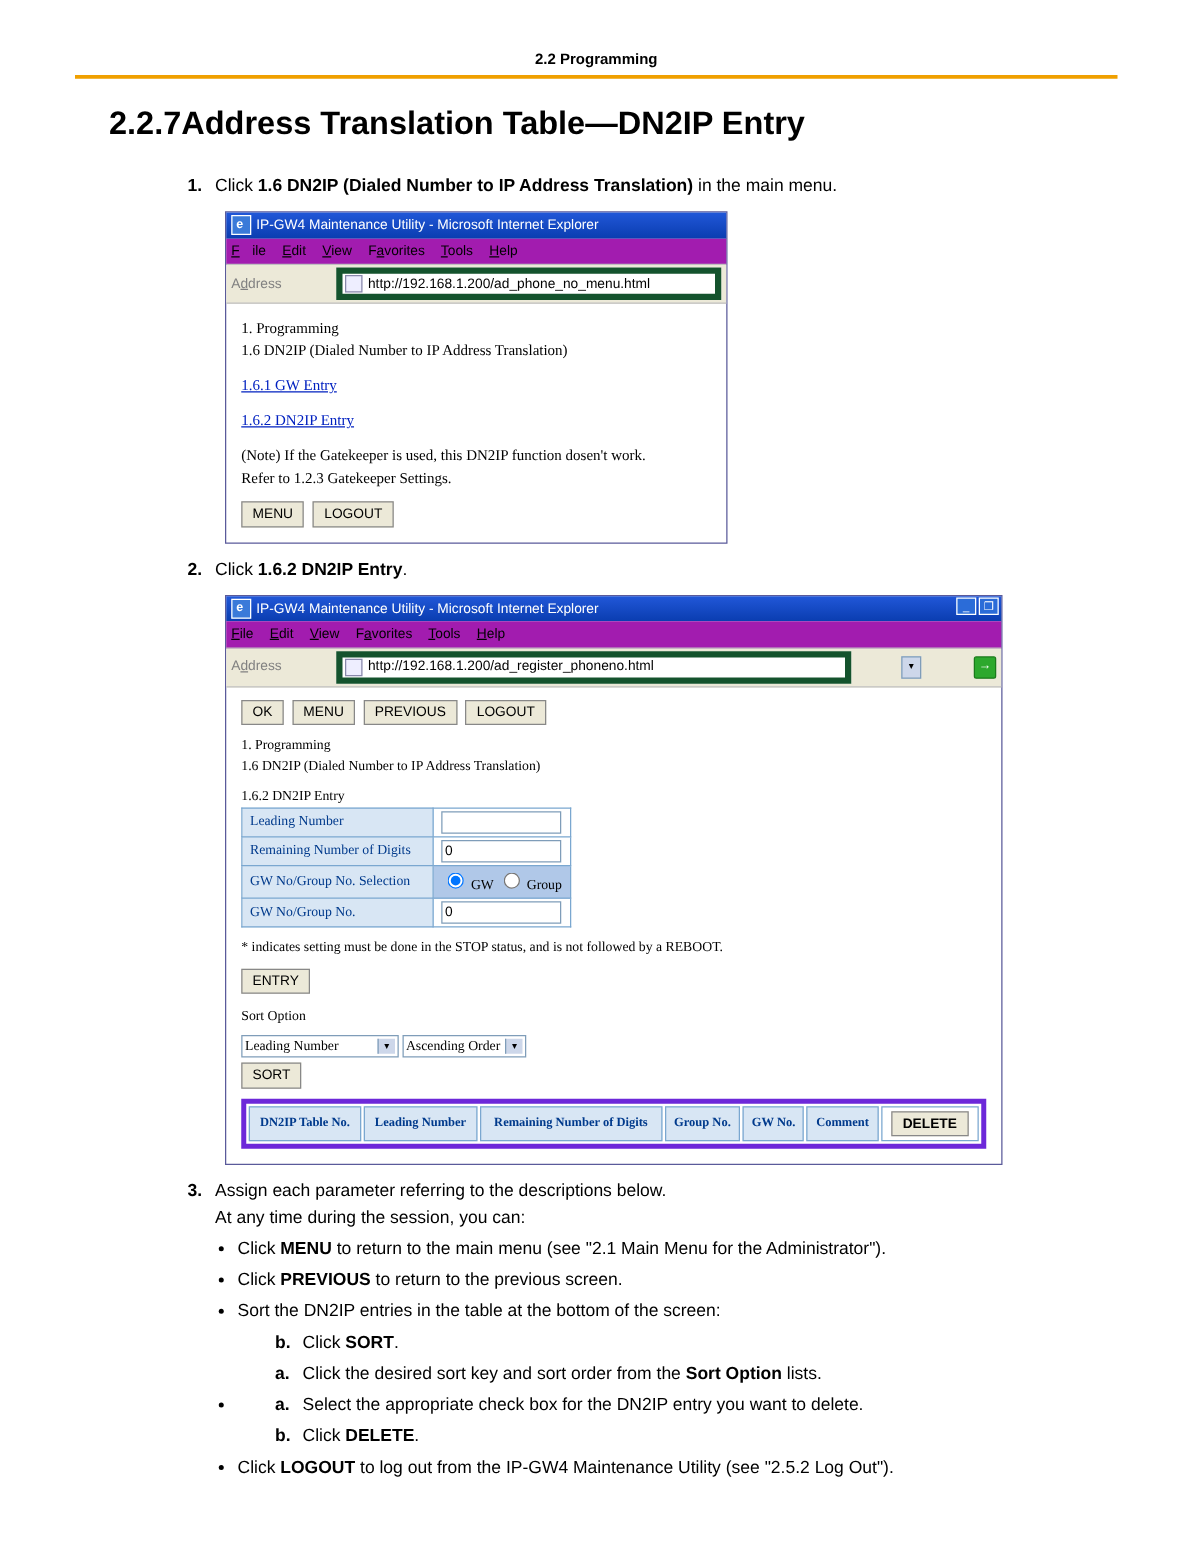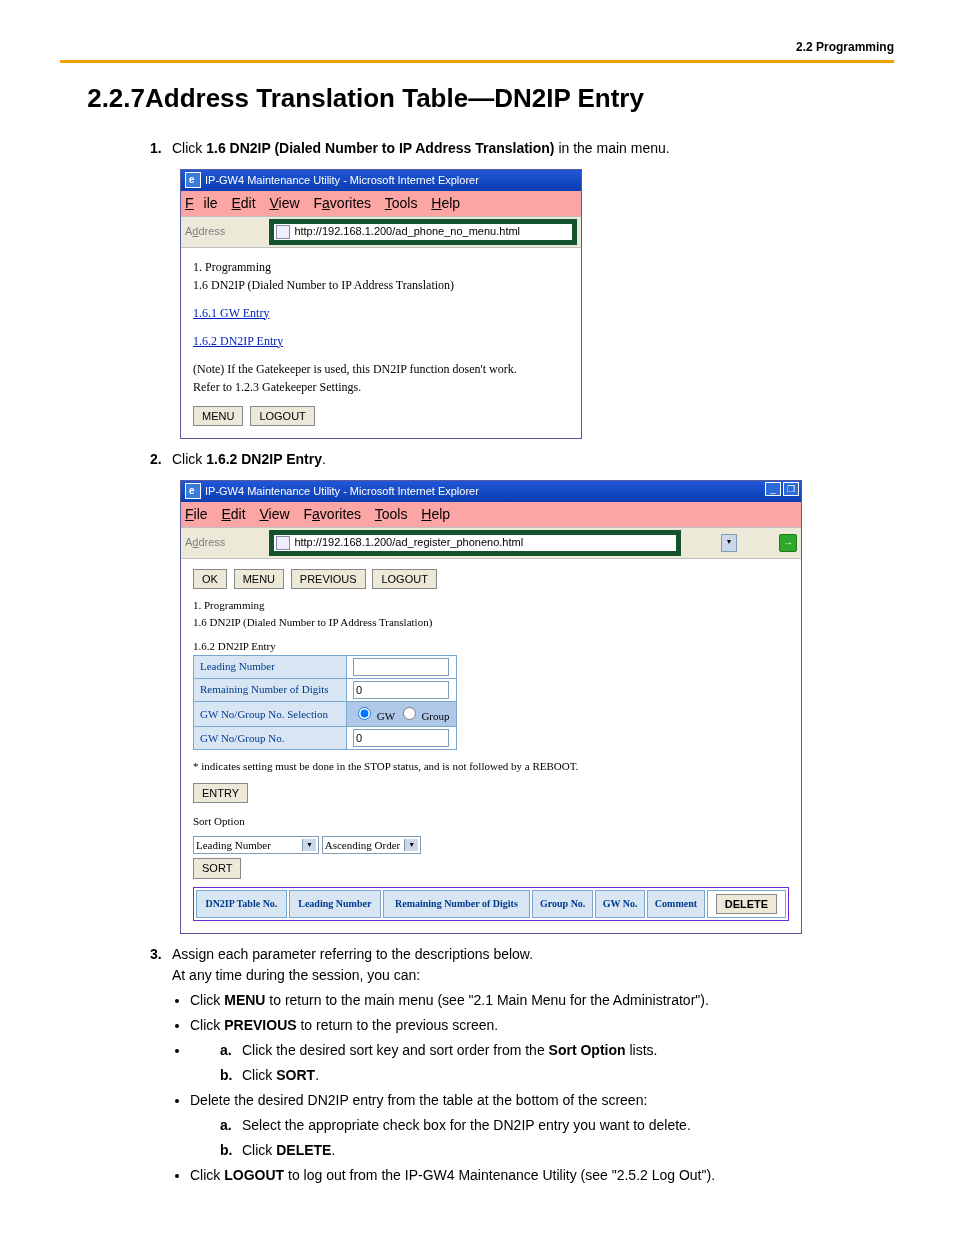--- a/index.html
+++ b/index.html
@@ -4,21 +4,21 @@
 <style>
   body {
     font-family: Arial, Helvetica, sans-serif;
     margin: 0;
     padding: 40px 60px 30px 60px;
     color: #000;
     width: 954px;
     box-sizing: border-box;
   }
   .header-section {
-    text-align: right;
+    text-align: center;
     font-size: 12px;
     font-weight: bold;
     padding-bottom: 6px;
     border-bottom: 3px solid #f0a000;
     margin-bottom: 20px;
   }
   h1 {
     font-size: 26px;
     font-weight: bold;
     margin: 0 0 24px 0;
@@ -50,23 +50,23 @@
     padding:2px 4px;
     display:flex;
     align-items:center;
   }
   .titlebar .ie-icon {
     width:14px;height:14px;background:#3a7ad9;border:1px solid #fff;margin-right:4px;display:inline-block;
     position:relative;
   }
   .titlebar .ie-icon::after{content:"e";color:#fff;font-size:10px;position:absolute;top:-1px;left:3px;font-weight:bold;}
   .menubar {
-    background:#fca5a5;
+    background:#a21caf;
     font-family: Tahoma, sans-serif;
-    font-size:14px;
+    font-size:11px;
     padding:2px 4px;
     border-bottom:1px solid #c0c0c0;
   }
   .menubar span{margin-right:10px;}
   .menubar span u{text-decoration:underline;}
   .addrbar {
     background:#ece9d8;
     font-family: Tahoma, sans-serif;
     font-size:11px;
     padding:2px 4px;
@@ -107,21 +107,21 @@
   .winbtn{width:14px;height:12px;font-size:9px;text-align:center;line-height:12px;border:1px solid #fff;}
   .winbtn.min{background:#2b6cd8;color:#fff;}
   .winbtn.max{background:#2b6cd8;color:#fff;}
   .addr-go{width:16px;height:16px;background:#2da82d;border:1px solid #1a7a1a;border-radius:2px;color:#fff;text-align:center;font-size:10px;line-height:14px;margin-left:2px;}
   .addr-drop{width:14px;height:16px;background:#cdd7ea;border:1px solid #7f9db9;color:#000;text-align:center;font-size:8px;line-height:14px;}
   .form-table{border:1px solid #7aa7d0;border-collapse:collapse;}
   .form-table td{border:1px solid #7aa7d0;padding:2px 6px;font-size:11px;}
   .form-table td.label{background:#d8e6f4;color:#003a8c;width:140px;}
   .form-table input[type=text]{width:90px;font-size:11px;border:1px solid #7f9db9;height:14px;}
   .radio-cell{background:#b0c8e8;}
-  .dn-table{width:100%;border:1px solid #6d28d9;margin-top:8px;text-align:center;}
+  .dn-table{width:100%;border:4px solid #6d28d9;margin-top:8px;text-align:center;}
   .dn-table th{background:#d8e6f4;color:#003a8c;font-size:10px;font-weight:bold;padding:3px 4px;border:1px solid #7aa7d0;}
   .select{border:1px solid #7f9db9;background:#fff;font-size:11px;padding:0 2px;display:inline-flex;align-items:center;}
   .select .arrow{background:#cdd7ea;border-left:1px solid #7f9db9;width:13px;text-align:center;font-size:8px;margin-left:4px;}
   ul.bullets{list-style-type:disc;padding-left:40px;margin:4px 0;}
   ul.bullets>li{margin-bottom:4px;}
   ol.letters{list-style:none;padding-left:30px;margin:4px 0;}
   ol.letters>li{margin-bottom:4px;}
   ol.letters .l{font-weight:bold;display:inline-block;width:22px;}
 </style>
 </head>
@@ -278,27 +278,27 @@
     </div>
   </li>
 
   <li>
     <span class="num">3.</span><span>Assign each parameter referring to the descriptions below.</span>
     <div style="padding-left:22px">At any time during the session, you can:</div>
     <ul class="bullets">
       <li><span>Click </span><span class="bold">MENU</span><span> to return to the main menu (see "2.1 Main Menu for the Administrator").</span></li>
       <li><span>Click </span><span class="bold">PREVIOUS</span><span> to return to the previous screen.</span></li>
       <li>
+        <span>Sort the DN2IP entries in the table at the bottom of the screen:</span>
         <ol class="letters">
+          <li><span class="l">b.</span><span>Click </span><span class="bold">SORT</span><span>.</span></li>
           <li><span class="l">a.</span><span>Click the desired sort key and sort order from the </span><span class="bold">Sort Option</span><span> lists.</span></li>
-          <li><span class="l">b.</span><span>Click </span><span class="bold">SORT</span><span>.</span></li>
         </ol>
       </li>
       <li>
-        <span>Delete the desired DN2IP entry from the table at the bottom of the screen:</span>
         <ol class="letters">
           <li><span class="l">a.</span><span>Select the appropriate check box for the DN2IP entry you want to delete.</span></li>
           <li><span class="l">b.</span><span>Click </span><span class="bold">DELETE</span><span>.</span></li>
         </ol>
       </li>
       <li><span>Click </span><span class="bold">LOGOUT</span><span> to log out from the IP-GW4 Maintenance Utility (see "2.5.2 Log Out").</span></li>
     </ul>
   </li>
 
 </ol>

